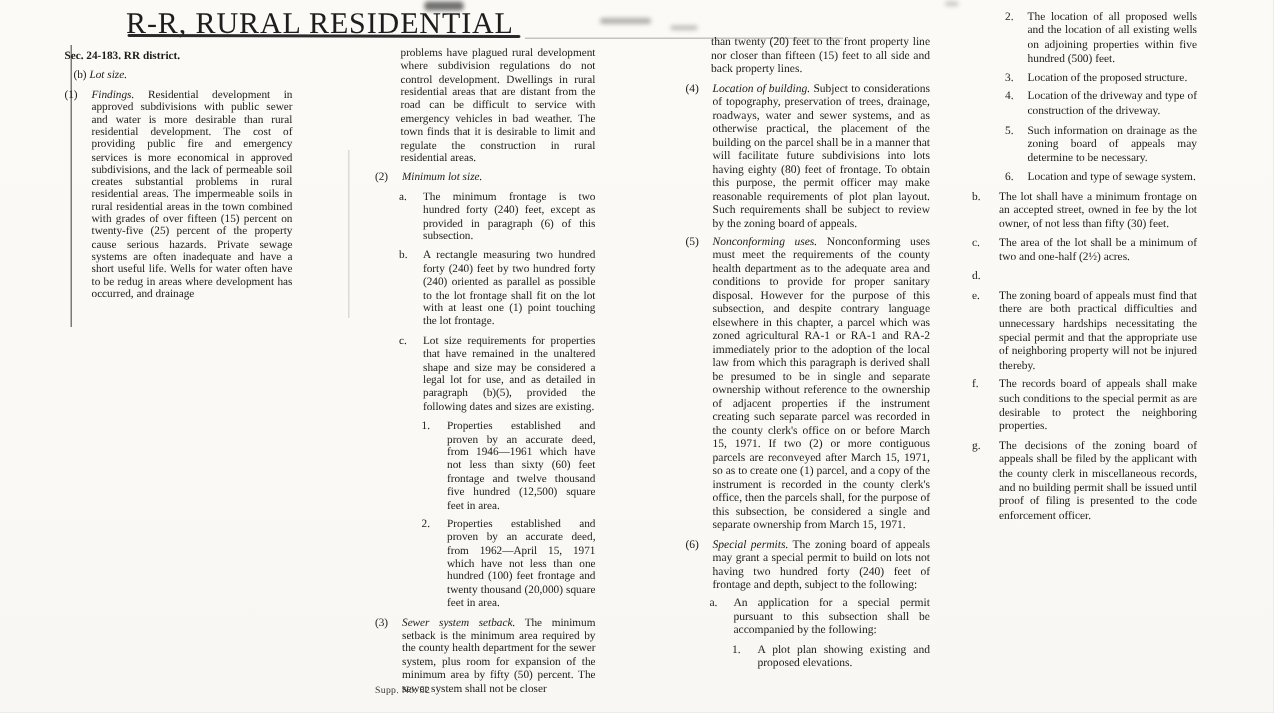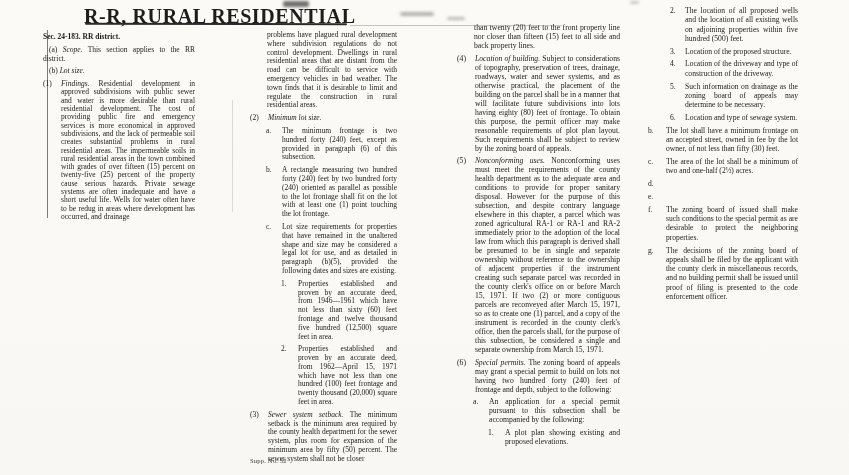--- a/index.html
+++ b/index.html
@@ -6,21 +6,21 @@
   .page{
     position:relative;
     width:849px;height:475px;
     background:linear-gradient(180deg,#fbfaf7 0%,#faf9f6 60%,#f8f7f4 100%);
     overflow:hidden;
     font-family:"Liberation Serif","DejaVu Serif",serif;
     color:#1b1b1b;
   }
   .title{
     position:absolute;left:84px;top:5px;margin:0;
-    font-size:20px;font-weight:bold;letter-spacing:.6px;
+    font-size:20px;font-weight:normal;letter-spacing:.6px;
     color:#1d1d1d;white-space:nowrap;
   }
   .rule-main{position:absolute;left:85px;top:23px;width:262px;height:2px;background:#2a2a2a;border-radius:1px;transform:rotate(.15deg);}
   .rule-faint{position:absolute;left:350px;top:25px;width:212px;height:1px;background:#c6c3bd;}
   .vline-left{position:absolute;left:47px;top:30px;width:1px;height:188px;background:#7a7a78;}
   .vline-mid{position:absolute;left:232px;top:100px;width:1px;height:112px;background:#dcdad5;}
   .smudge{position:absolute;background:#8a8a88;filter:blur(1.5px);border-radius:2px;}
   .sm1{left:283px;top:1px;width:26px;height:6px;background:#6f6f6d;}
   .sm2{left:400px;top:12px;width:34px;height:4px;background:#b4b2ae;}
   .sm3{left:447px;top:17px;width:18px;height:3px;background:#bdbbb7;}
@@ -59,21 +59,20 @@
   <div class="smudge sm4"></div>
 
   <h1 class="title">R-R, RURAL RESIDENTIAL</h1>
   <div class="rule-main"></div>
   <div class="rule-faint"></div>
   <div class="vline-left"></div>
   <div class="vline-mid"></div>
 
   <div class="col col1">
       <div class="blk heading">Sec. 24-183. RR district.</div>
-      <div class="blk inline"><span class="lbl-in">(a)</span> <i class="lead">Scope.</i> <span class="txt-run">This section applies to the RR district.</span></div>
       <div class="blk inline"><span class="lbl-in">(b)</span> <i class="lead">Lot size.</i> <span class="txt-run"></span></div>
       <div class="blk num">
         <span class="lbl">(1)</span>
         <div class="txt"><i class="lead">Findings.</i> <span class="txt-run">Residential development in approved subdivisions with public sewer and water is more desirable than rural residential development. The cost of providing public fire and emergency services is more economical in approved subdivisions, and the lack of permeable soil creates substantial problems in rural residential areas. The impermeable soils in rural residential areas in the town combined with grades of over fifteen (15) percent on twenty-five (25) percent of the property cause serious hazards. Private sewage systems are often inadequate and have a short useful life. Wells for water often have to be redug in areas where development has occurred, and drainage</span></div>
       </div>
     </div>
   <div class="col col2">
       <div class="blk body">problems have plagued rural development where subdivision regulations do not control development. Dwellings in rural residential areas that are distant from the road can be difficult to service with emergency vehicles in bad weather. The town finds that it is desirable to limit and regulate the construction in rural residential areas.</div>
       <div class="blk num">
         <span class="lbl">(2)</span>
@@ -154,24 +153,25 @@
       </div>
       <div class="blk alpha">
         <span class="lbl">c.</span>
         <div class="txt"><span class="txt-run">The area of the lot shall be a minimum of two and one-half (2½) acres.</span></div>
       </div>
       <div class="blk alpha">
         <span class="lbl">d.</span>
       </div>
       <div class="blk alpha">
         <span class="lbl">e.</span>
+        <div class="txt"><span class="txt-run">The zoning board of appeals must find that there are both practical difficulties and unnecessary hardships necessitating the special permit and that the appropriate use of neighboring property will not be injured thereby.</span></div>
       </div>
       <div class="blk alpha">
         <span class="lbl">f.</span>
-        <div class="txt"><span class="txt-run">The zoning board of issued shall make such conditions to the special permit as are desirable to protect the neighboring properties.</span></div>
+        <div class="txt"><span class="txt-run">The records board of appeals shall make such conditions to the special permit as are desirable to protect the neighboring properties.</span></div>
       </div>
       <div class="blk alpha">
         <span class="lbl">g.</span>
         <div class="txt"><span class="txt-run">The decisions of the zoning board of appeals shall be filed by the applicant with the county clerk in miscellaneous records, and no building permit shall be issued until proof of filing is presented to the code enforcement officer.</span></div>
       </div>
     </div>
 
   <div class="footer">Supp. No. 52</div>
 </div>
 

